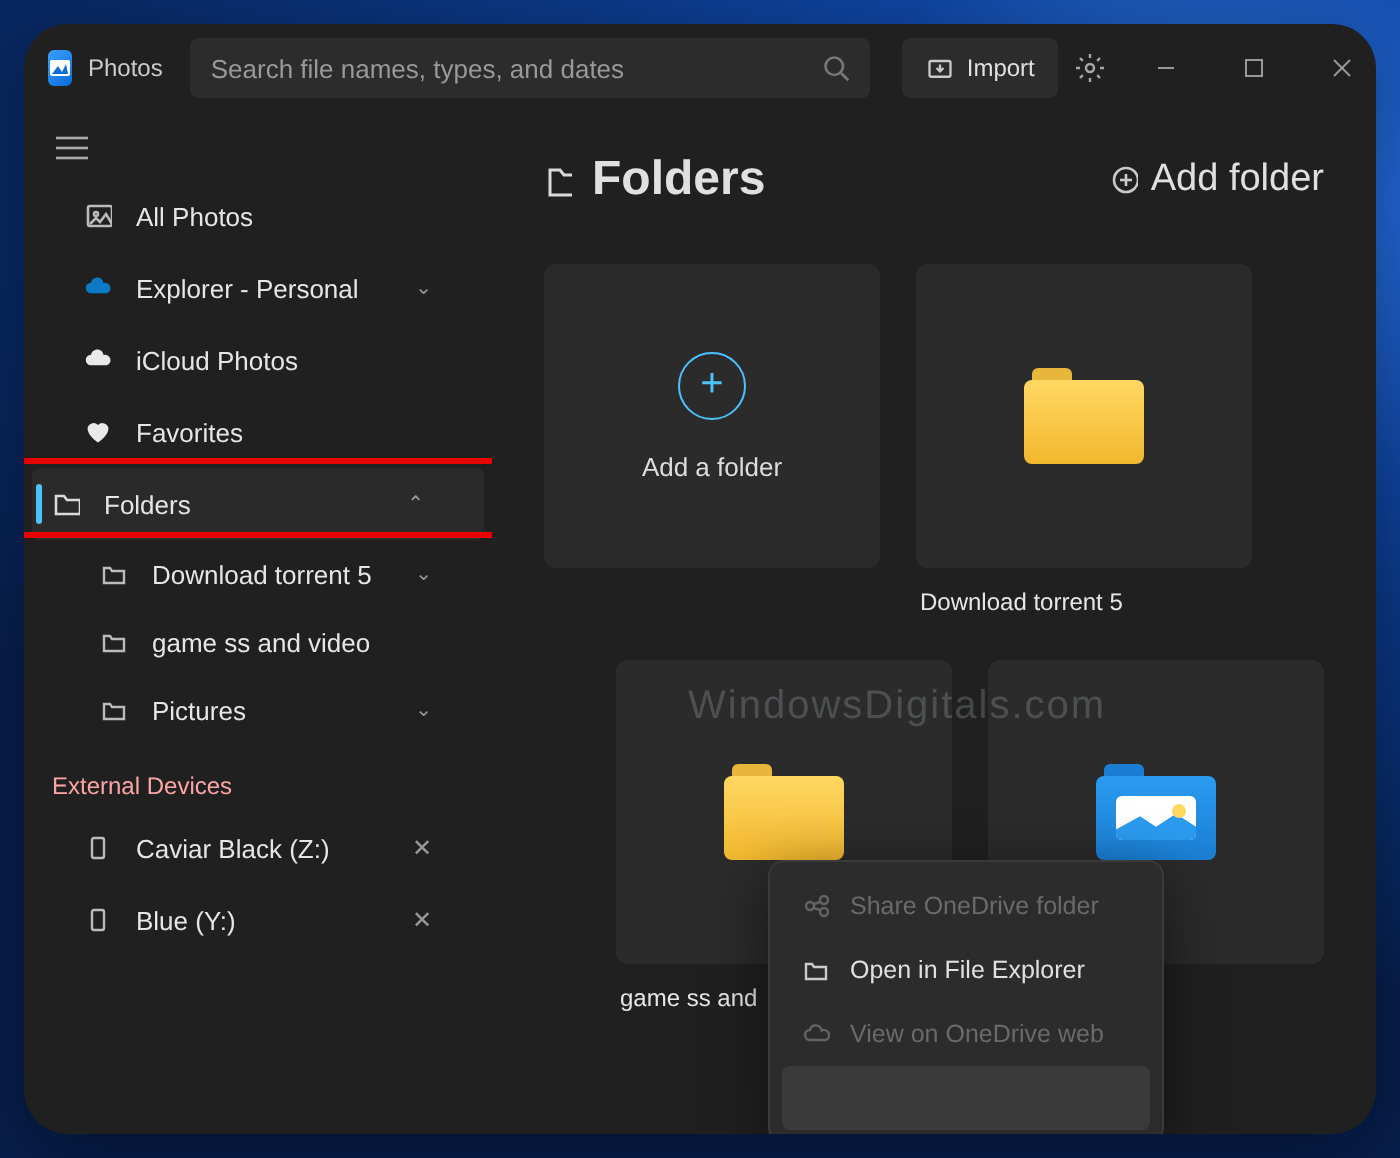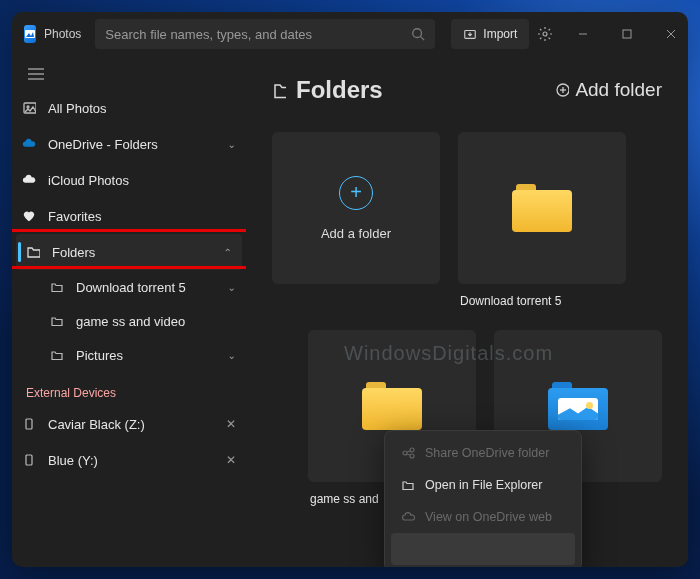--- a/index.html
+++ b/index.html
@@ -1,33 +1,33 @@
 <!DOCTYPE html>
 <html><head>
 <meta charset="utf-8">
 <style>
   * { box-sizing: border-box; margin: 0; padding: 0; font-family: "Segoe UI", sans-serif; }
   body { background: #0b3a8a; width: 700px; height: 579px; overflow: hidden; position: relative; }
   .bg-swoosh { position: absolute; inset: 0; background: radial-gradient(ellipse 800px 400px at 650px 100px, #1a5fd9 0%, #0b3a8a 50%, #071f4d 100%); }
   .bg-swoosh::after { content:""; position:absolute; top:-100px; right:-100px; width:400px; height:400px; border-radius:50%; background: radial-gradient(circle, rgba(100,180,255,0.3) 0%, transparent 60%); }
-  .window { position: absolute; top: 12px; left: 12px; right: 12px; bottom: 12px; background: #202020; border-radius: 10px; overflow: hidden; color: #e0e0e0; font-size: 13px; box-shadow: 0 10px 40px rgba(0,0,0,0.4); }
+  .window { position: absolute; top: 12px; left: 12px; right: 12px; bottom: 12px; background: #202020; border-radius: 22px; overflow: hidden; color: #e0e0e0; font-size: 13px; box-shadow: 0 10px 40px rgba(0,0,0,0.4); }
   .titlebar { height: 44px; display: flex; align-items: center; padding: 0 8px; gap: 8px; }
   .app-icon { width: 18px; height: 18px; border-radius: 3px; background: linear-gradient(135deg,#3aa0ff,#0a6dd8); display:flex; align-items:center; justify-content:center; margin-left:4px; }
   .app-name { font-size: 12px; color: #ccc; margin-right: 6px; }
   .searchbox { flex: 0 0 340px; height: 30px; background: #2c2c2c; border-radius: 4px; display: flex; align-items: center; padding: 0 10px; color: #999; font-size: 13px; position: relative; }
   .searchbox .sicon { margin-left:auto; opacity:0.6; }
   .spacer { flex: 1; }
   .import-btn { height: 30px; padding: 0 12px; background: #2c2c2c; border-radius: 4px; display: flex; align-items: center; gap: 6px; font-size: 12px; }
   .tb-icon { width: 36px; height: 44px; display: flex; align-items: center; justify-content: center; opacity: 0.8; }
   .winctl { display:flex; margin-left:auto; }
   .winctl div { width: 44px; height: 40px; display:flex; align-items:center; justify-content:center; opacity:0.7; font-size:10px; }
   .body { display: flex; height: calc(100% - 44px); }
   .sidebar { width: 245px; padding: 6px 0; overflow: hidden; }
   .hamburger { padding: 6px 16px 10px; opacity:0.8; }
-  .nav-item { height: 36px; display: flex; align-items: center; padding: 0 10px; gap: 12px; font-size: 13px; color: #e6e6e6; position: relative; }
+  .nav-item { height: 36px; display: flex; align-items: center; padding: 0 30px; gap: 12px; font-size: 13px; color: #e6e6e6; position: relative; }
   .nav-item.sub { padding-left: 38px; height: 34px; }
   .nav-item .chev { margin-left: auto; opacity: 0.6; font-size: 10px; }
   .nav-item .xbtn { margin-left: auto; opacity: 0.6; font-size: 12px; }
   .nav-sec { font-size: 12px; color: #fca5a5; padding: 14px 14px 6px; }
   .nav-item.selected::before { content:""; position:absolute; left:2px; top:8px; bottom:8px; width:3px; background:#4cc2ff; border-radius:2px; }
   .nav-item.selected { background:#2a2a2a; border-radius:4px; margin:0 4px; padding-left:10px; }
   .redbox1 { position:absolute; border:3px solid #e60000; pointer-events:none; }
   .main { flex:1; padding: 20px 26px; position: relative; }
   .main-head { display:flex; align-items:center; gap:10px; margin-bottom: 28px; }
   .main-head h1 { font-size: 24px; font-weight: 600; }
@@ -136,21 +136,21 @@
           </span>
         <span>All Photos</span>
       </div>
 
       <div class="nav-item">
         <span class="ic">
             <svg width="16" height="16" viewBox="0 0 16 16">
               <path d="M4 11a3 3 0 010-6c.3-1.7 1.8-3 3.6-3 1.9 0 3.4 1.4 3.6 3.2A2.5 2.5 0 0113 11H4z" fill="#0a84d8"></path>
             </svg>
           </span>
-        <span>OneDrive - Folders</span>
+        <span>Explorer - Personal</span>
         <span class="chev">⌄</span>
       </div>
 
       <div class="nav-item">
         <span class="ic">
             <svg width="16" height="16" viewBox="0 0 16 16">
               <path d="M4 11a3 3 0 010-6c.3-1.7 1.8-3 3.6-3 1.9 0 3.4 1.4 3.6 3.2A2.5 2.5 0 0113 11H4z" fill="#fff"></path>
             </svg>
           </span>
         <span>iCloud Photos</span>

